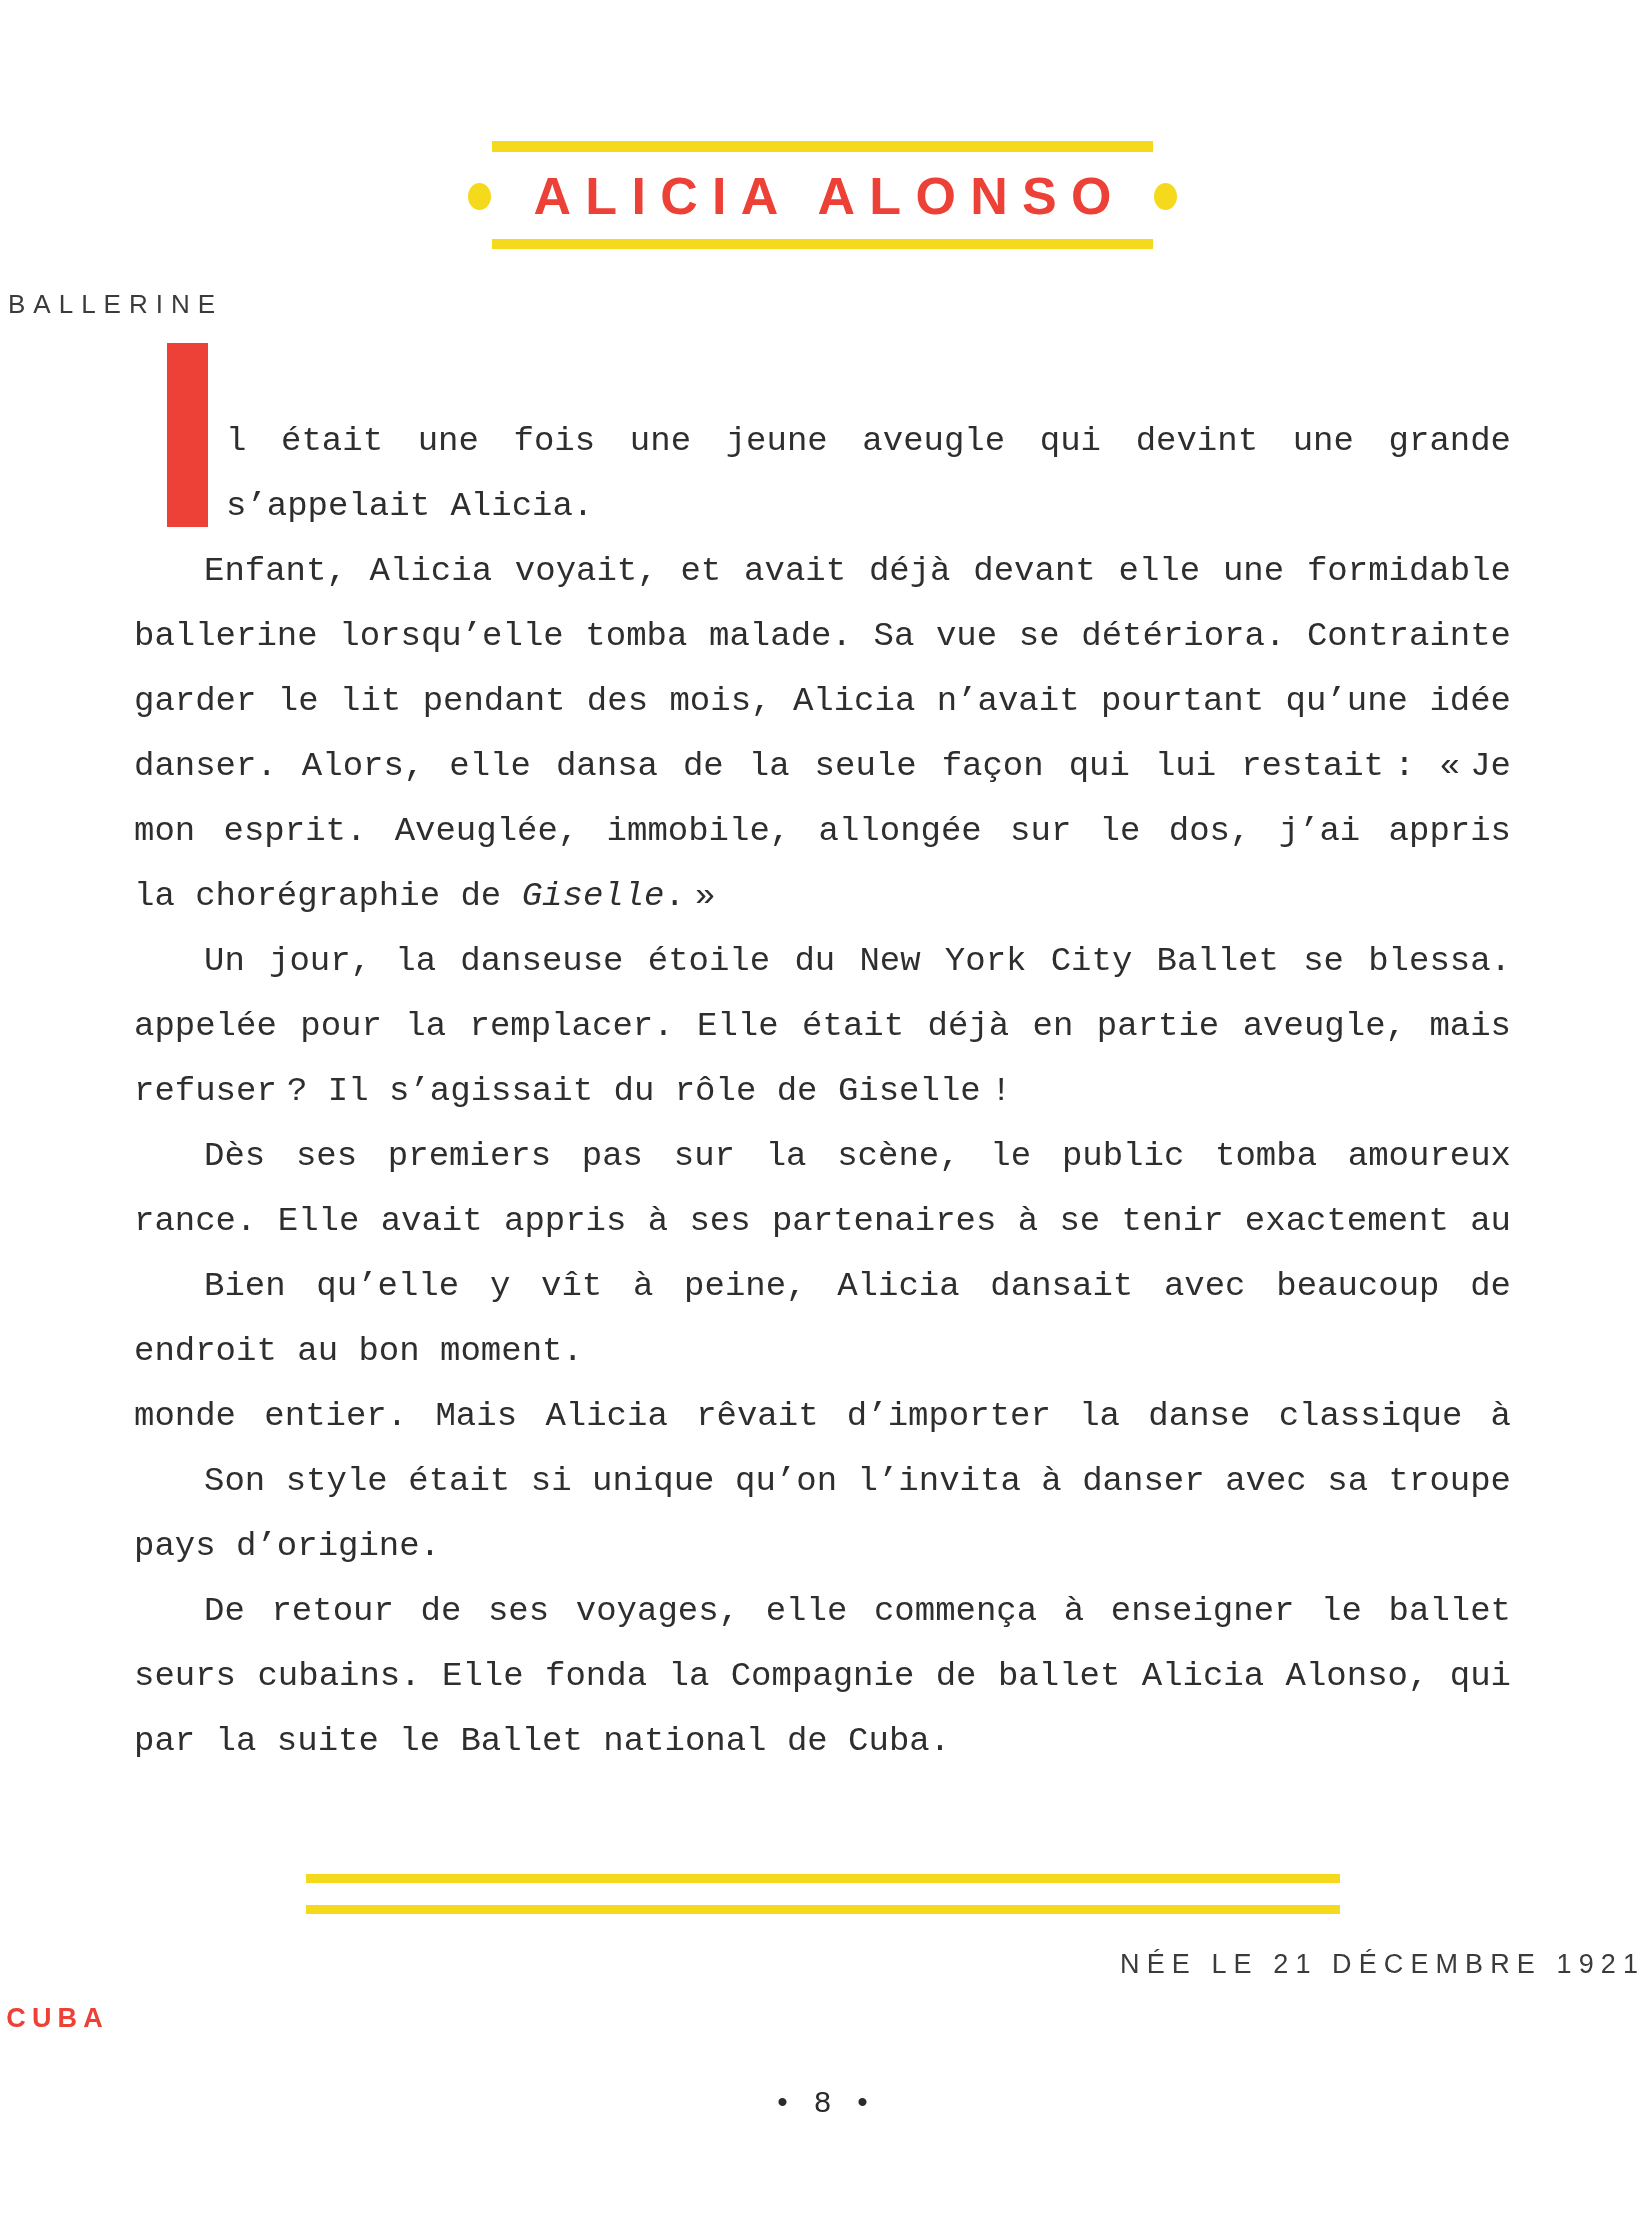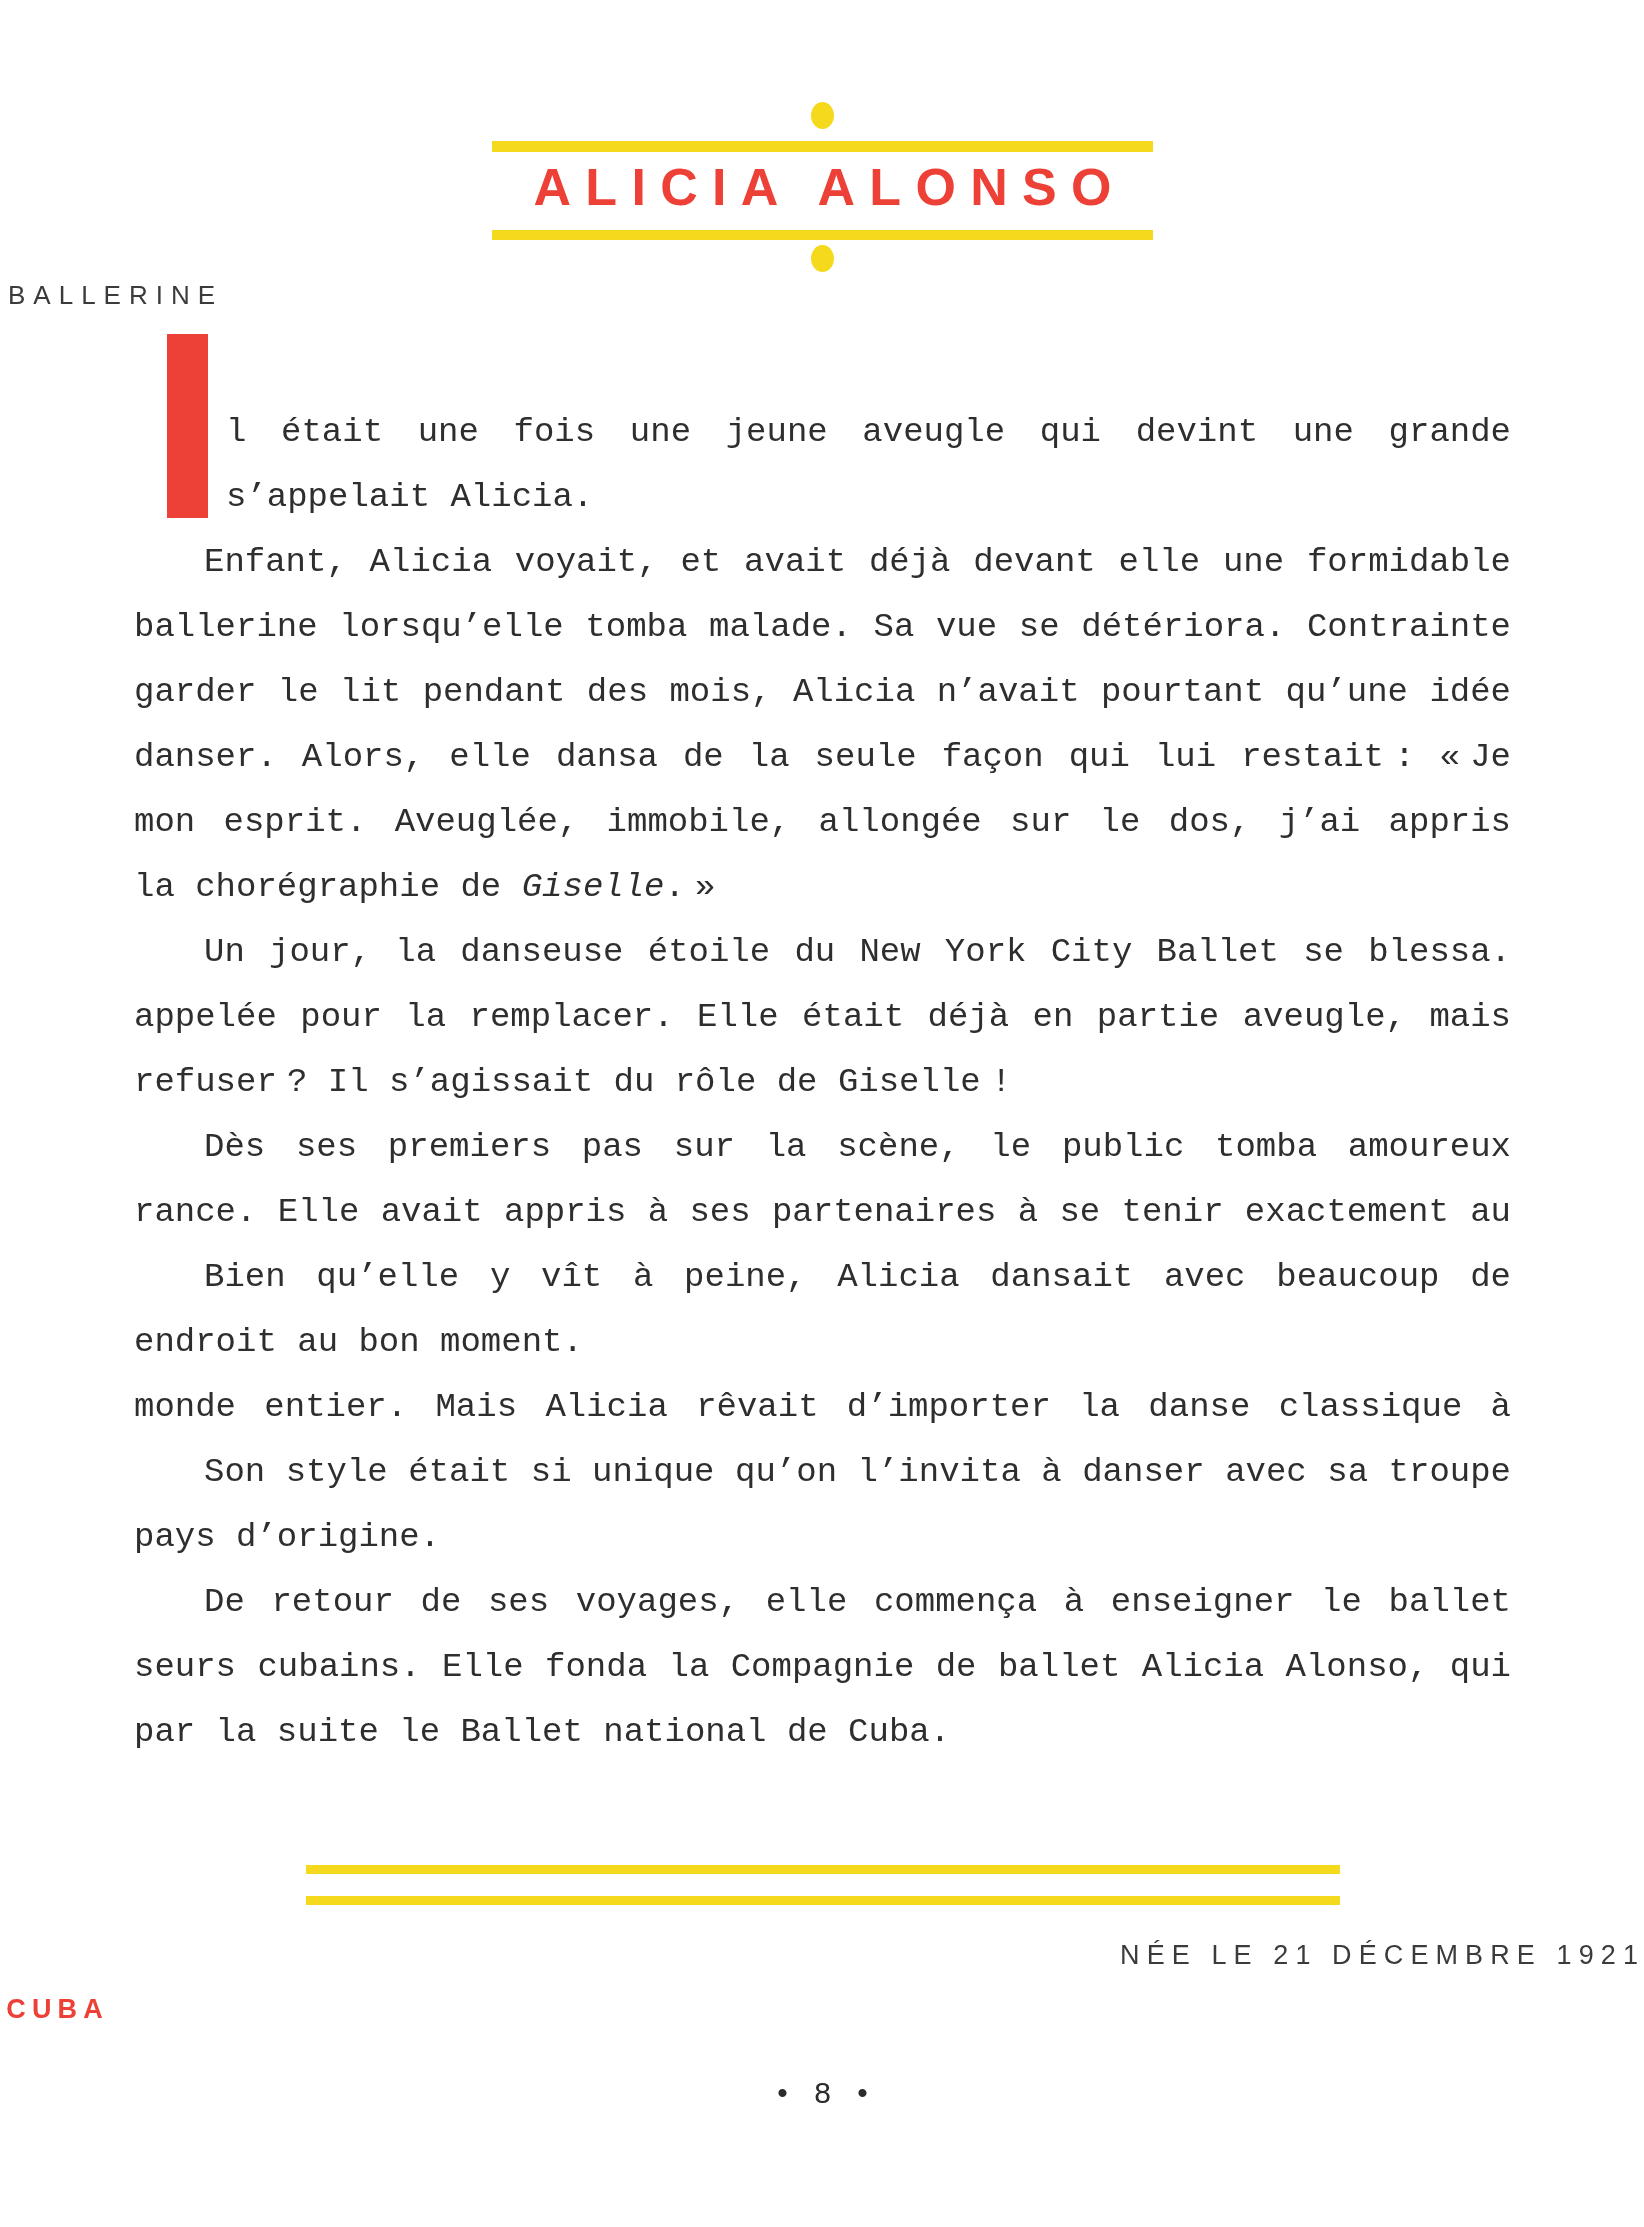--- a/index.html
+++ b/index.html
@@ -13,22 +13,22 @@
     position:relative;
     width:1645px;height:2228px;
     background:#ffffff;
     overflow:hidden;
     font-family:"Liberation Sans", sans-serif;
   }
   .rule{width:661px;height:10.7px;background:var(--yellow);margin:0 auto;}
   .rule-top{margin-top:141px;}
   .rule-bottom{margin-top:7.1px;}
   .title-row{
-    height:71px;
-    display:flex;align-items:center;justify-content:center;gap:28px;flex-direction:column;
+    margin-top:9px;height:71px;
+    display:flex;align-items:center;justify-content:center;gap:28px;
   }
   .dot{width:23px;height:27px;border-radius:50%;background:var(--yellow);flex:0 0 auto;}
   .title{
     margin:0;
     font-size:52px;font-weight:bold;
     letter-spacing:14.3px;text-indent:14.3px;
     color:var(--red);
     white-space:nowrap;
   }
   .subtitle{

